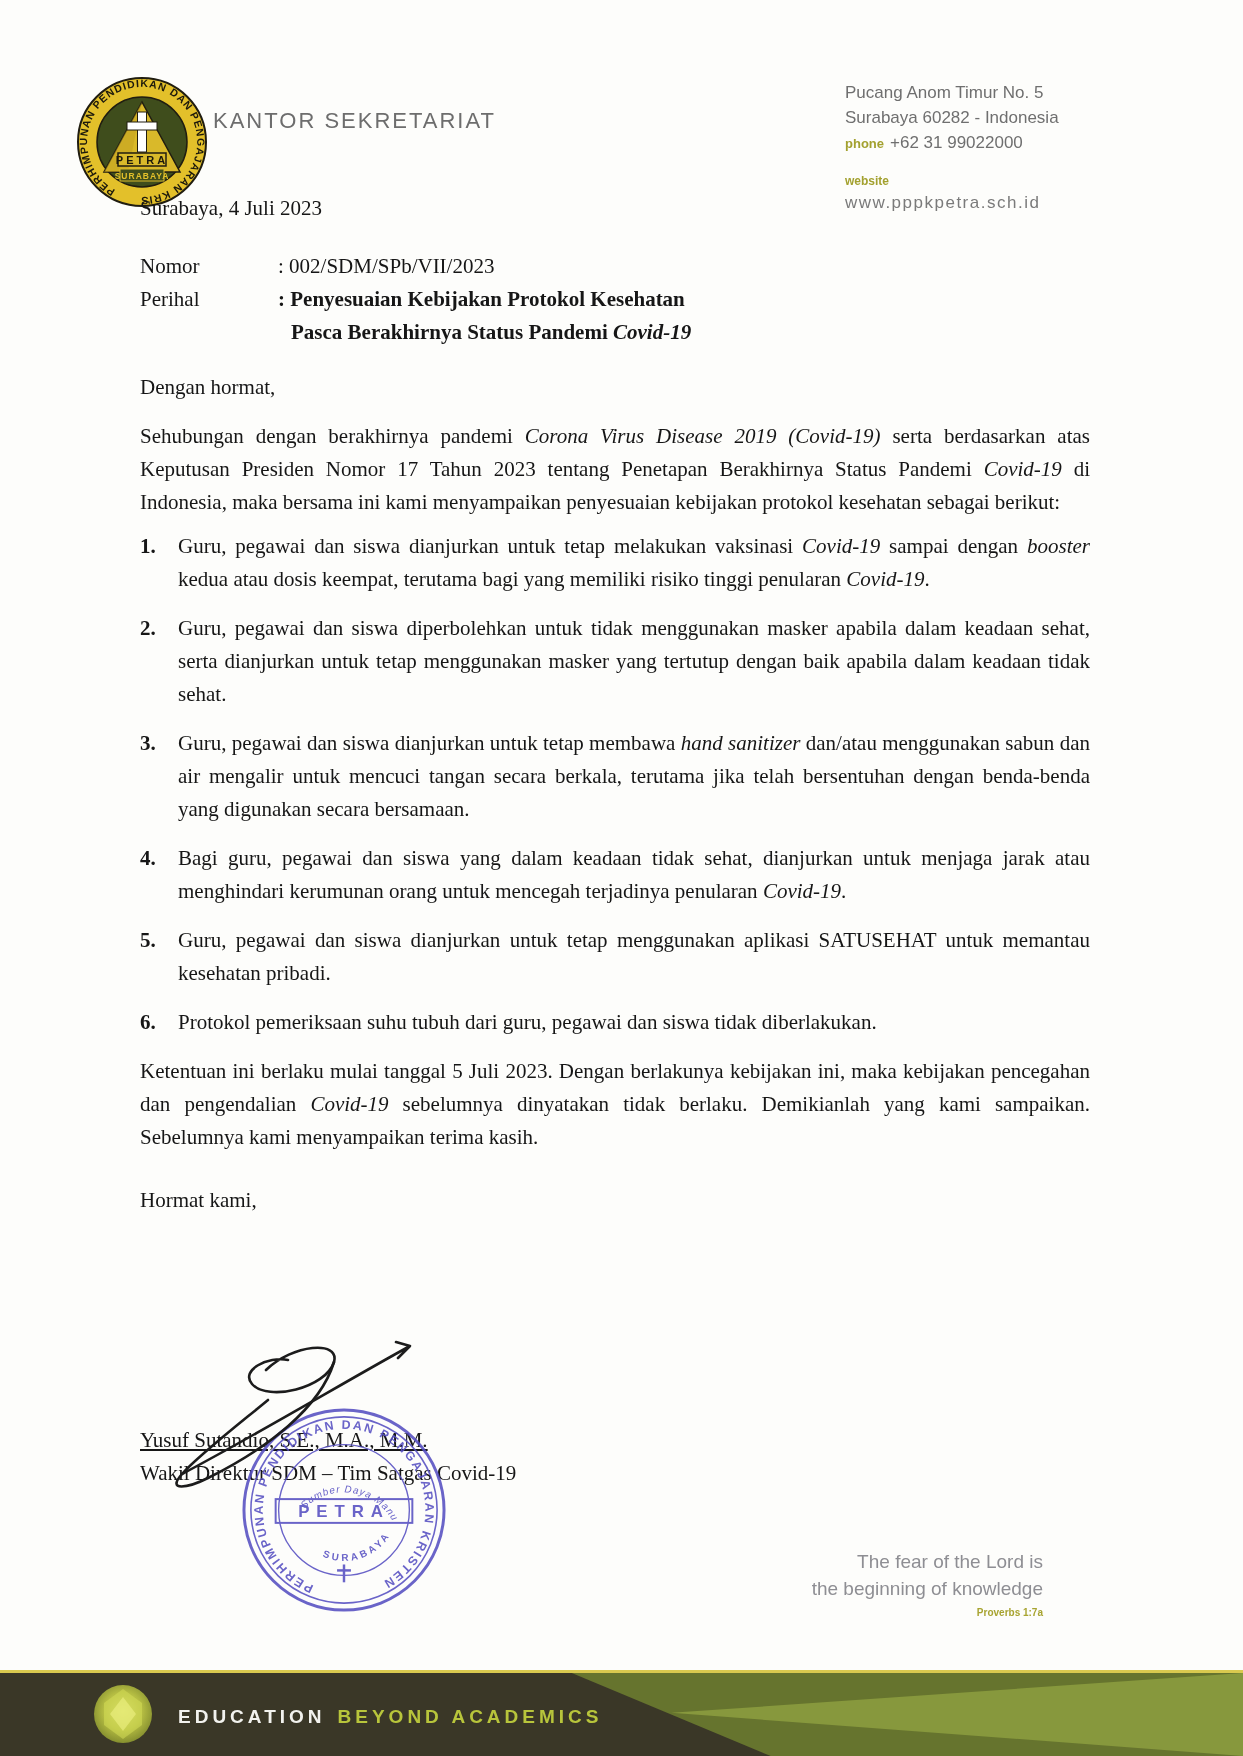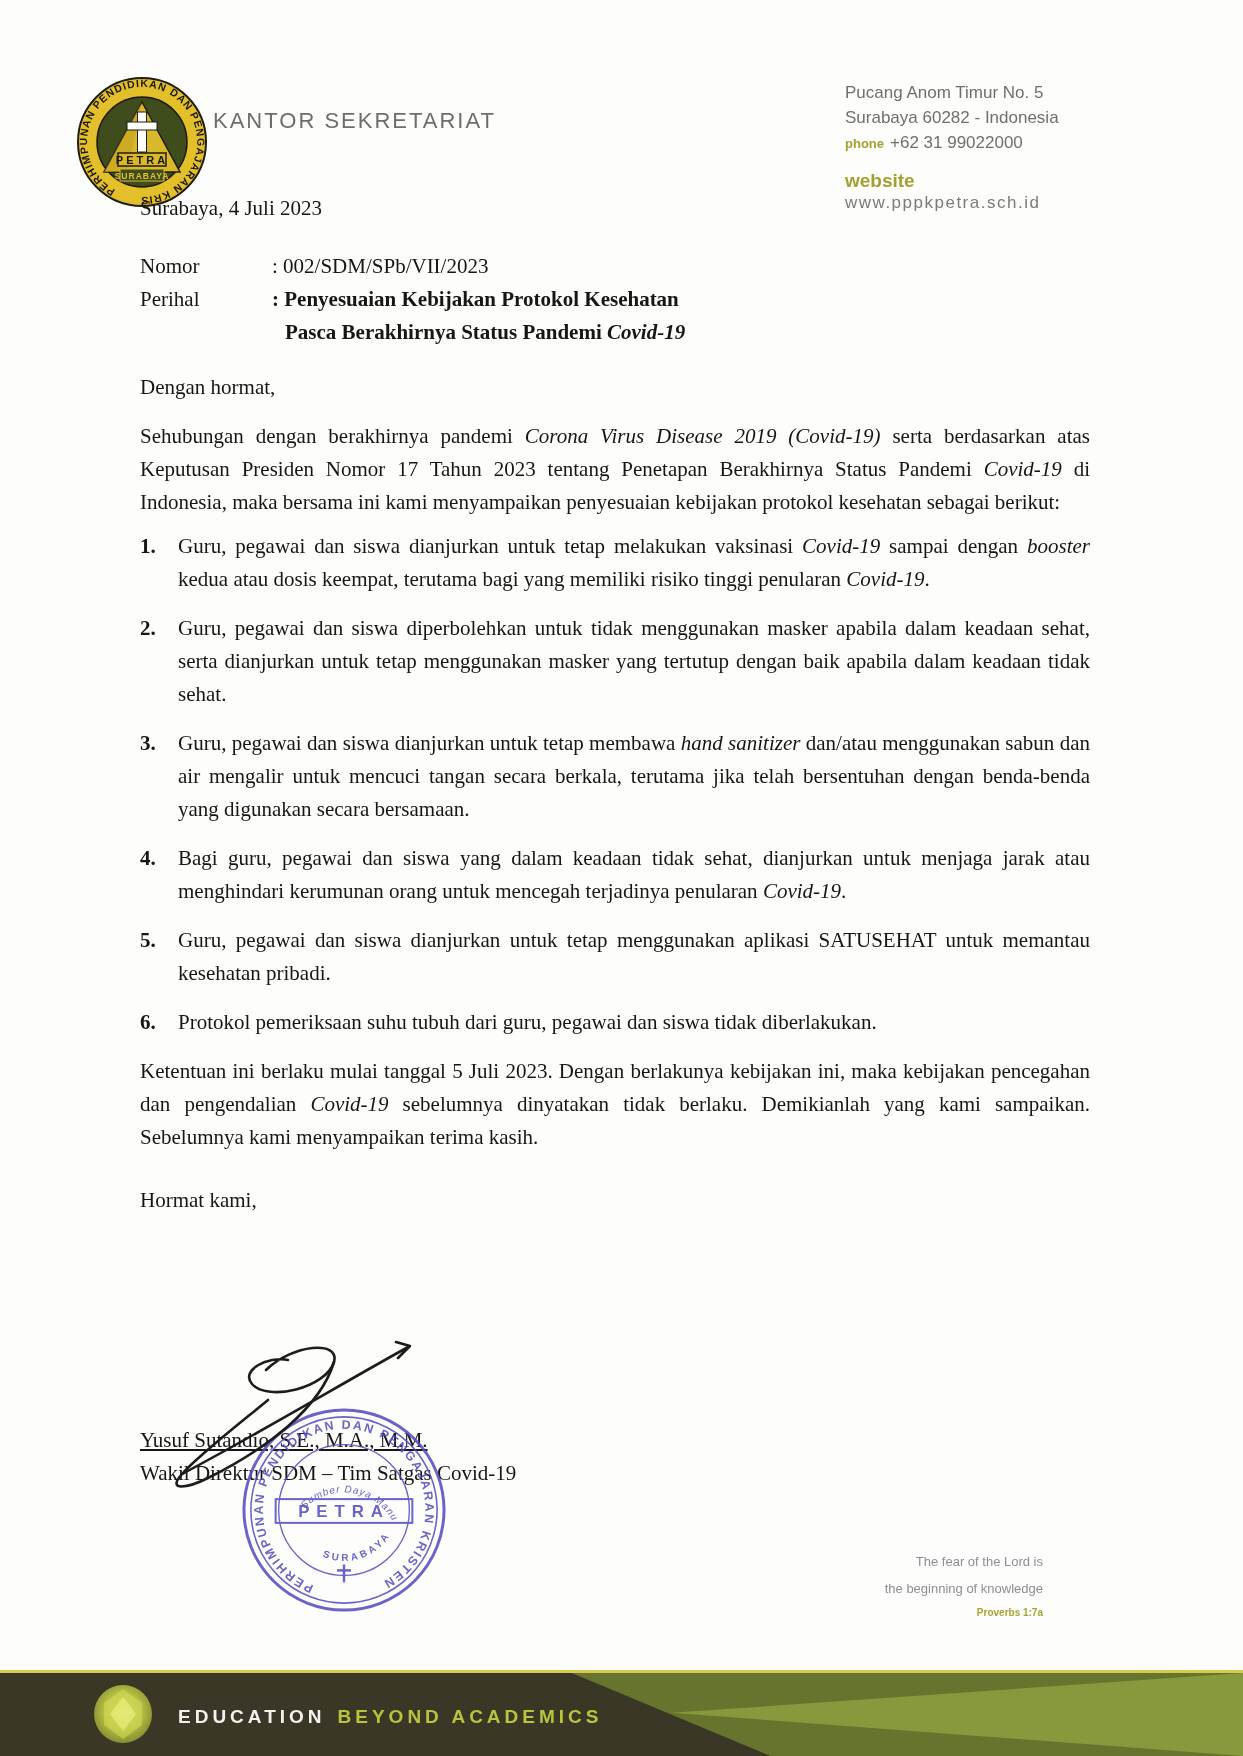--- a/index.html
+++ b/index.html
@@ -9,27 +9,27 @@
     font-family:"Liberation Serif", serif;color:#161616;
   }
   
   .logo{position:absolute;left:76px;top:76px;width:132px;height:132px;}
   .office{position:absolute;left:213px;top:108px;font-family:"Liberation Sans",sans-serif;}
   .office .l1{font-size:22px;color:#6d6d6d;letter-spacing:2px;}
   .office .l2{font-size:30px;font-weight:bold;color:#565656;letter-spacing:9px;margin-top:7px;}
   .contact{position:absolute;left:845px;top:80px;font-family:"Liberation Sans",sans-serif;
            font-size:17px;color:#6f6f6f;line-height:25px;}
   .contact .lbl{font-size:13px;font-weight:bold;color:#a3a12f;margin-right:6px;}
-  .contact .web-lbl{display:block;font-size:19px;font-weight:bold;color:#a3a12f;margin-top:16px;line-height:18px;}
+  .contact .web-lbl{display:block;font-size:12px;font-weight:bold;color:#a3a12f;margin-top:16px;line-height:18px;}
   .contact .web-val{letter-spacing:1.5px;color:#7a7a7a;}
   
   .col{position:absolute;left:140px;top:192px;width:950px;font-size:21px;line-height:33px;}
   .date{margin:0;}
   .meta{margin-top:25px;}
-  .row{display:flex;}
+  .row{display:flex;gap:6px;}
   .row .lab{width:132px;flex:0 0 132px;}
   .row .val{flex:1;}
   .bold{font-weight:bold;}
   .indent{padding-left:13px;}
   .recipient{margin-top:12px;}
   .salutation{margin-top:22px;}
   .para{margin:16px 0 0 0;text-align:justify;}
   .list{margin-top:11px;}
   .li{display:flex;margin-bottom:16px;}
   .li .num{width:38px;flex:0 0 38px;font-weight:bold;}
@@ -37,21 +37,21 @@
   .closing{margin-top:4px;}
   .sig-greeting{margin-top:30px;}
   .sig-name{margin-top:207px;text-decoration:underline;}
   .sig-title{margin-top:0;}
   
   .stamp{position:absolute;left:240px;top:1406px;width:208px;height:208px;opacity:.88;}
   .signature{position:absolute;left:148px;top:1336px;width:295px;height:170px;}
   
   .quote{position:absolute;right:200px;top:1548px;text-align:right;
          font-family:"Liberation Sans",sans-serif;}
-  .quote .q1,.quote .q2{font-size:13px;color:#8e8e93;line-height:27px;}
+  .quote .q1,.quote .q2{font-size:19px;color:#8e8e93;line-height:27px;}
   .quote .ref{font-size:10px;font-weight:bold;color:#a8a431;margin-top:5px;}
   
   .footer{position:absolute;left:0;bottom:0;width:1243px;height:83px;
           background:#3a3727;border-top:3px solid #d9c94f;overflow:hidden;}
   .footer .poly1{position:absolute;inset:0;background:#66742e;
           clip-path:polygon(46% 0,100% 0,100% 100%,62% 100%);}
   .footer .poly2{position:absolute;inset:0;background:#87983d;
           clip-path:polygon(54% 48%,100% 0,100% 100%);}
   .gem{position:absolute;left:92px;top:10px;width:62px;height:62px;}
   .tagline{position:absolute;left:178px;top:0;height:87px;display:flex;align-items:center;

